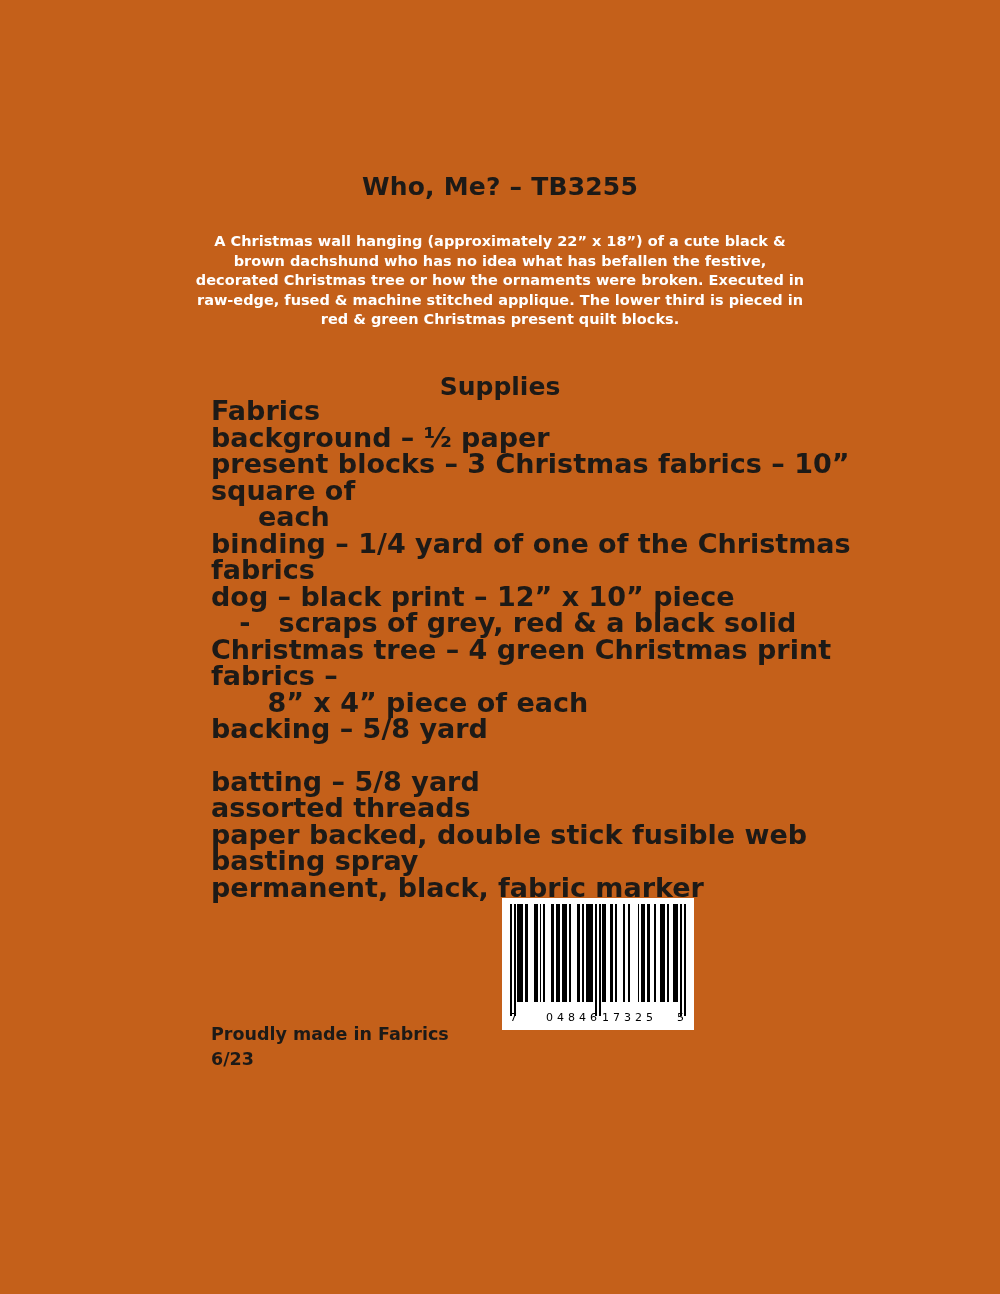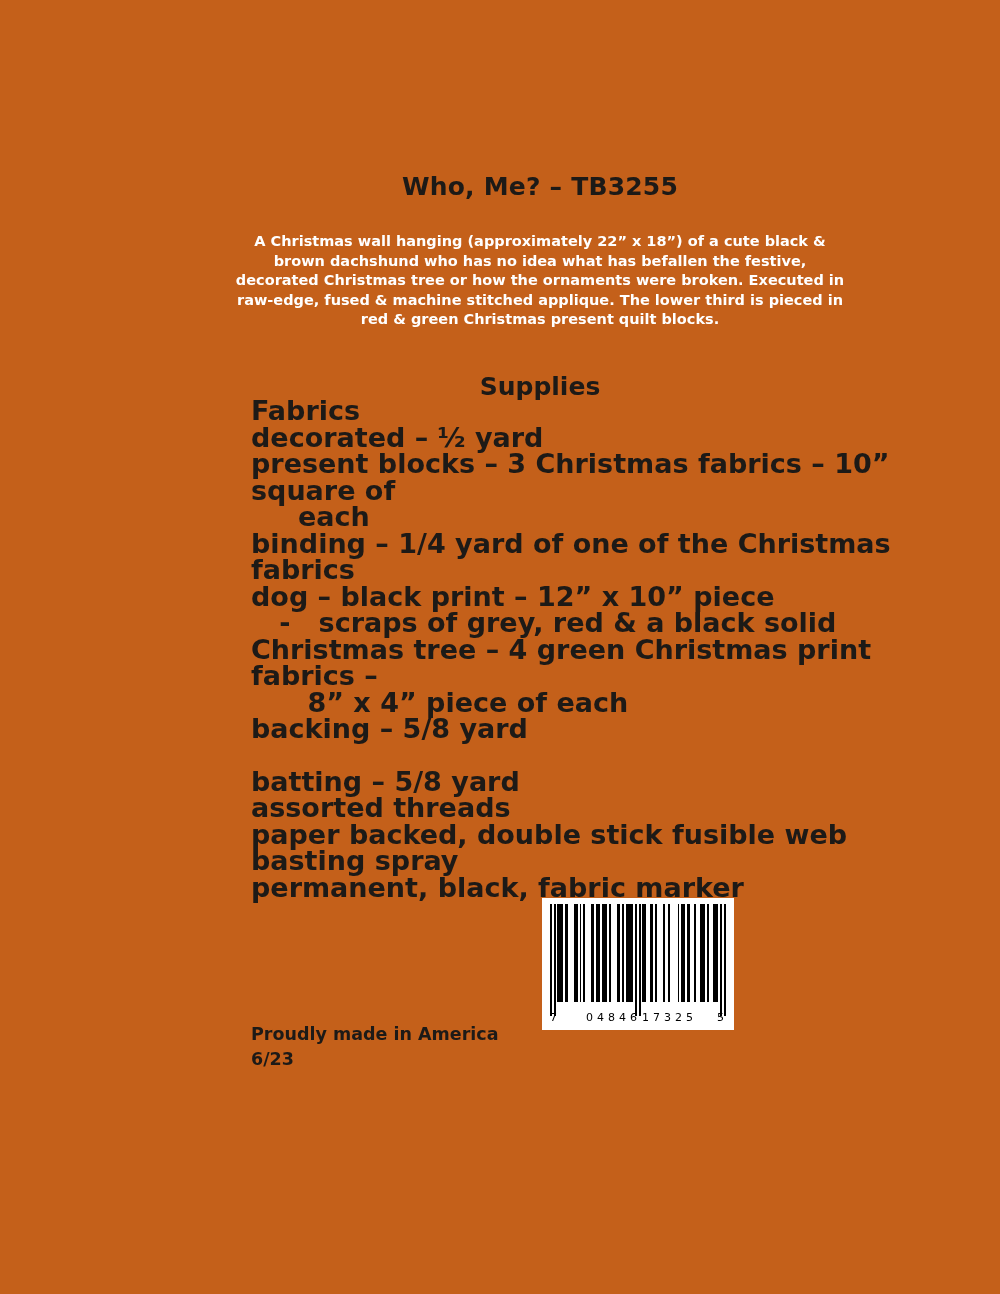--- a/index.html
+++ b/index.html
@@ -12,21 +12,20 @@
     background: #c4601a;
     font-family: "DejaVu Sans", sans-serif;
     color: #231f20;
     position: relative;
     overflow: hidden;
   }
   .page {
     position: relative;
     width: 845px;
     height: 1294px;
-    margin-left: 40px;
   }
   .title {
     position: absolute;
     top: 172px;
     left: 0;
     width: 1000px;
     text-align: center;
     font-size: 25px;
     font-weight: bold;
     letter-spacing: 0.2px;
@@ -130,21 +129,21 @@
 <div class="page">
 
   <div class="title">Who, Me? – TB3255</div>
 
   <div class="desc">A Christmas wall hanging (approximately 22” x 18”) of a cute black &amp; brown dachshund who has no idea what has befallen the festive, decorated Christmas tree or how the ornaments were broken.  Executed in raw-edge, fused &amp; machine stitched applique.  The lower third is pieced in red &amp; green Christmas present quilt blocks.</div>
 
   <div class="supplies-head">Supplies</div>
 
   <div class="supplies-list">
     <div class="line">Fabrics</div>
-    <div class="line">decorated – ½ yard</div>
+    <div class="line">background – ½ paper</div>
     <div class="line">present blocks – 3 Christmas fabrics – 10” square of
      each</div>
     <div class="line">binding – 1/4 yard of one of the Christmas fabrics</div>
     <div class="line">dog – black print – 12” x 10” piece</div>
     <div class="line">   -   scraps of grey, red &amp; a black solid</div>
     <div class="line">Christmas tree – 4 green Christmas print fabrics –
       8” x 4” piece of each</div>
     <div class="line">backing – 5/8 yard</div>
     <div class="gap"></div>
     <div class="line">batting – 5/8 yard</div>
@@ -218,17 +217,17 @@
       </div>
     <div class="barcode-digits">
       <span class="d-left">7</span>
       <span class="d-g1">04846</span>
       <span class="d-g2">17325</span>
       <span class="d-right">5</span>
     </div>
   </div>
 
   <div class="footer">
-    <div>Proudly made in America</div>
+    <div>Proudly made in Fabrics</div>
     <div>6/23</div>
   </div>
 
 </div>
 
 </body></html>

